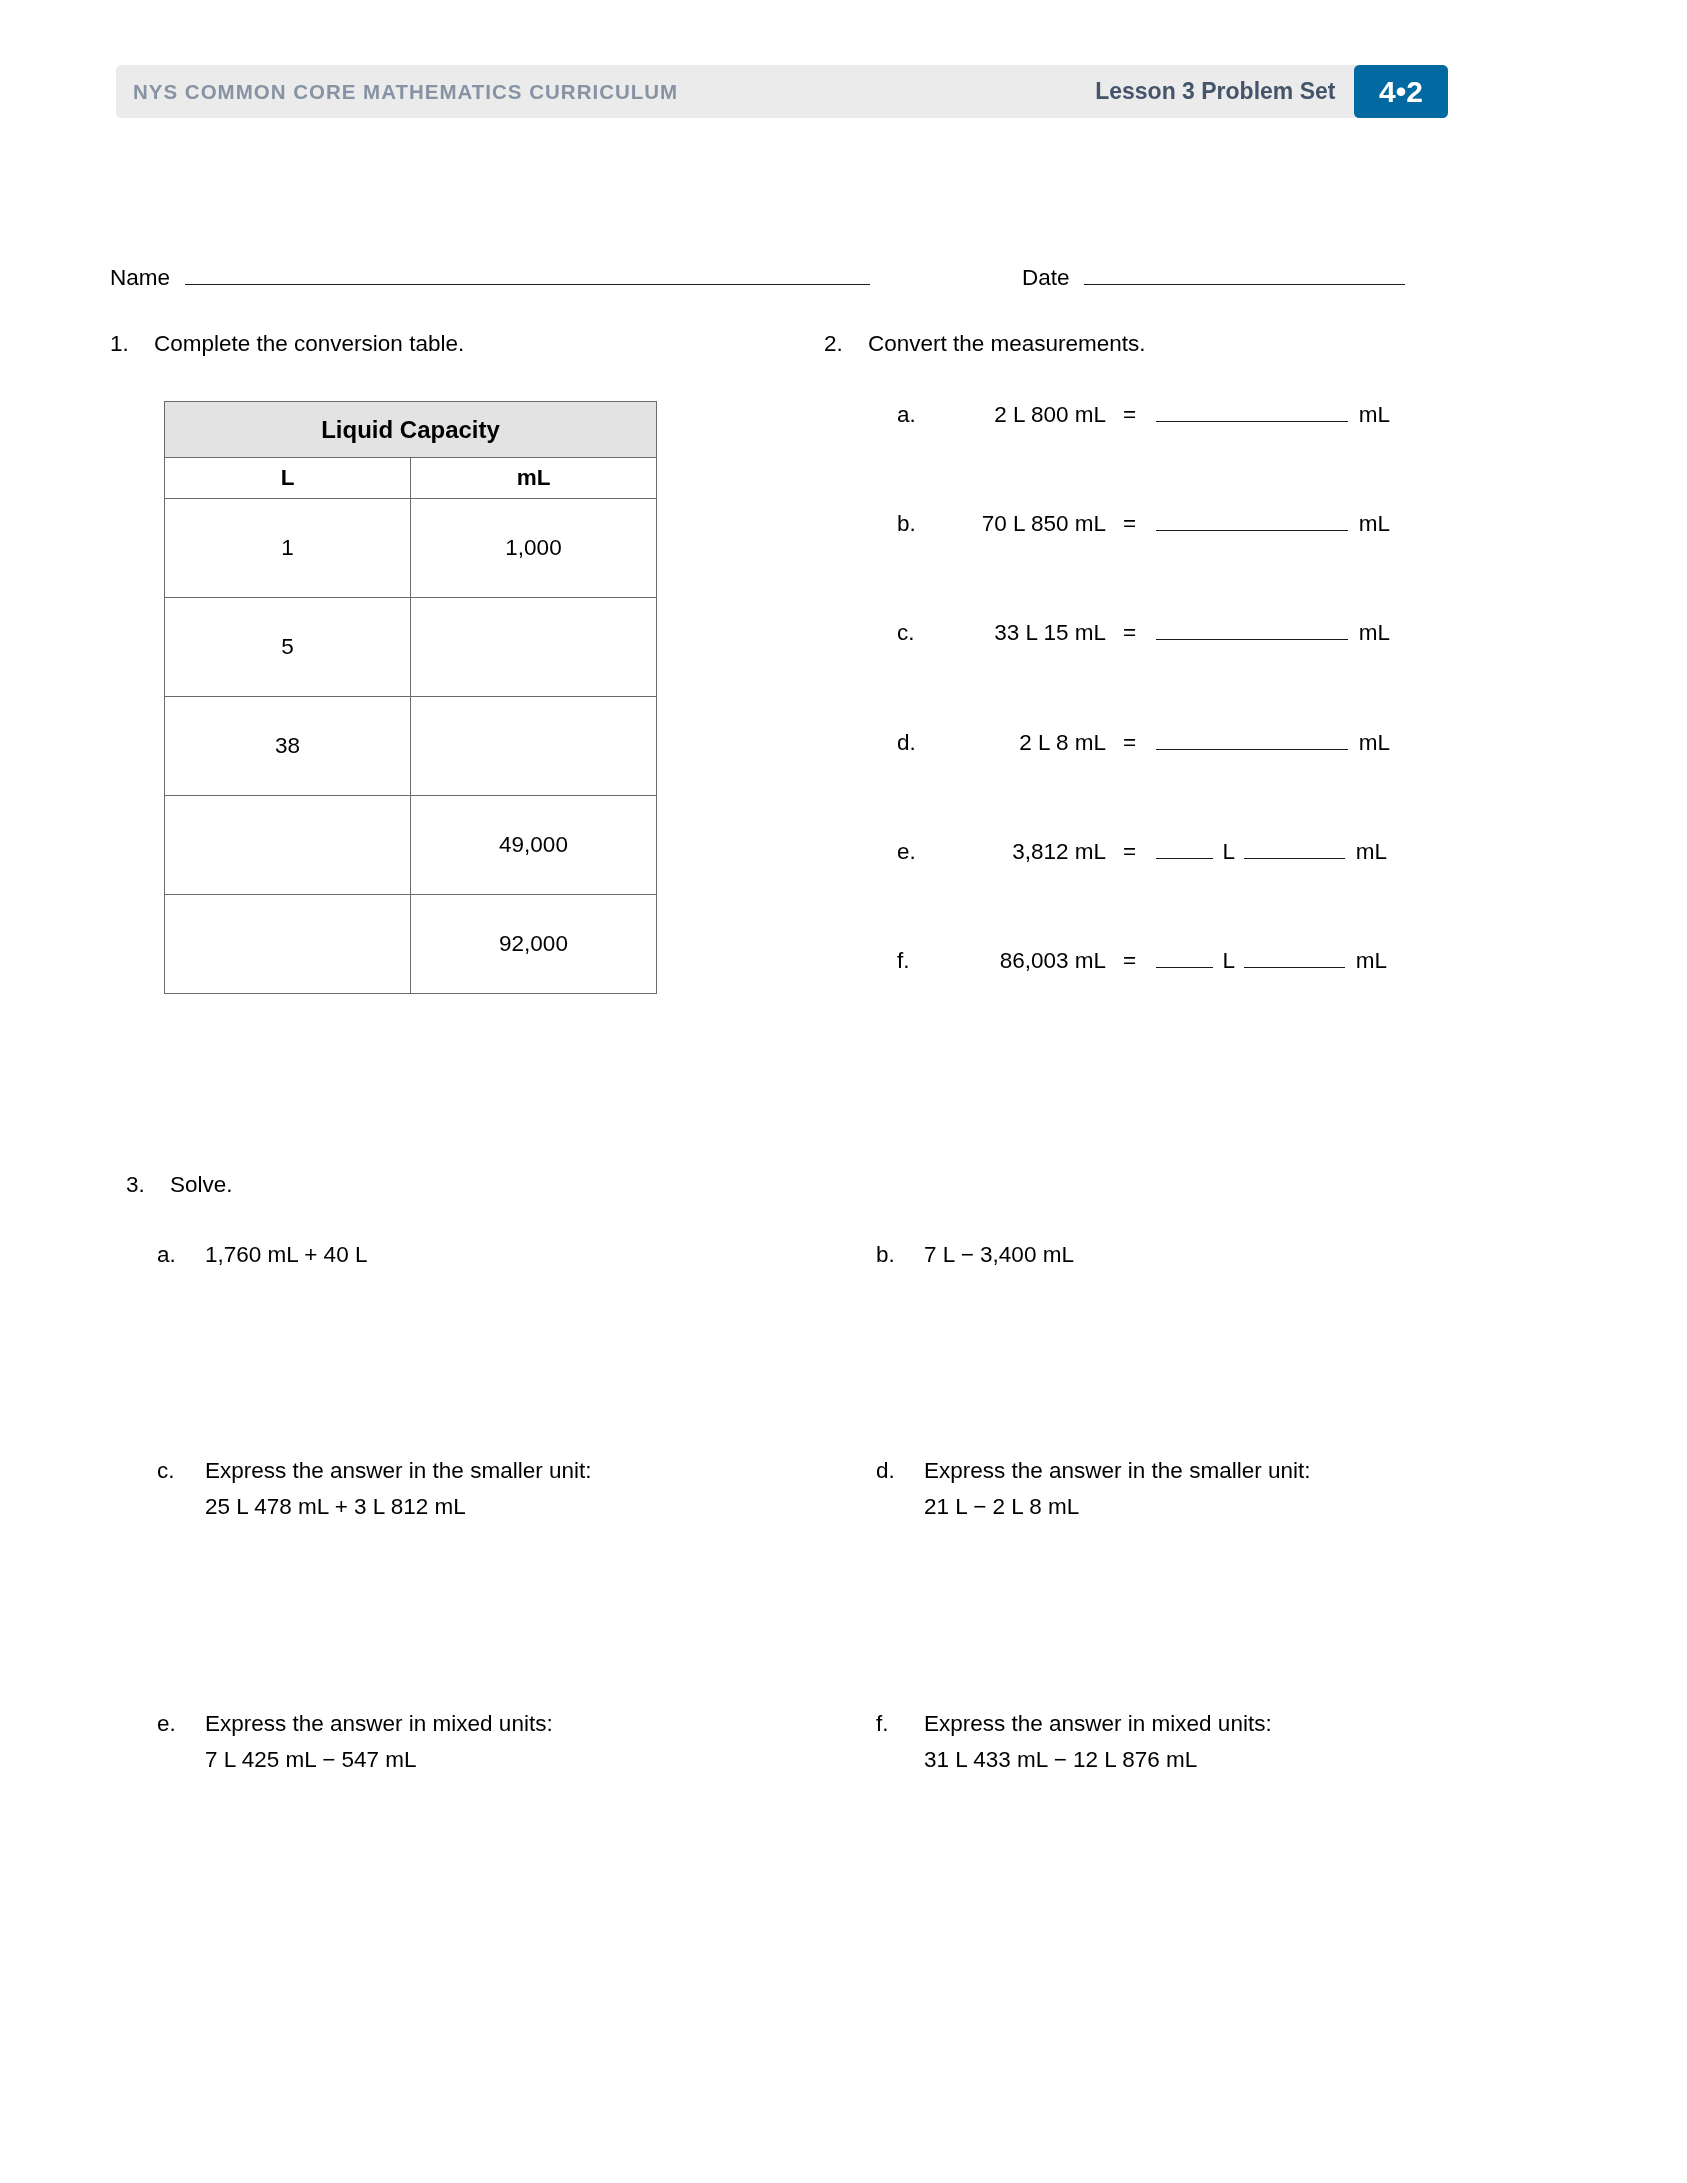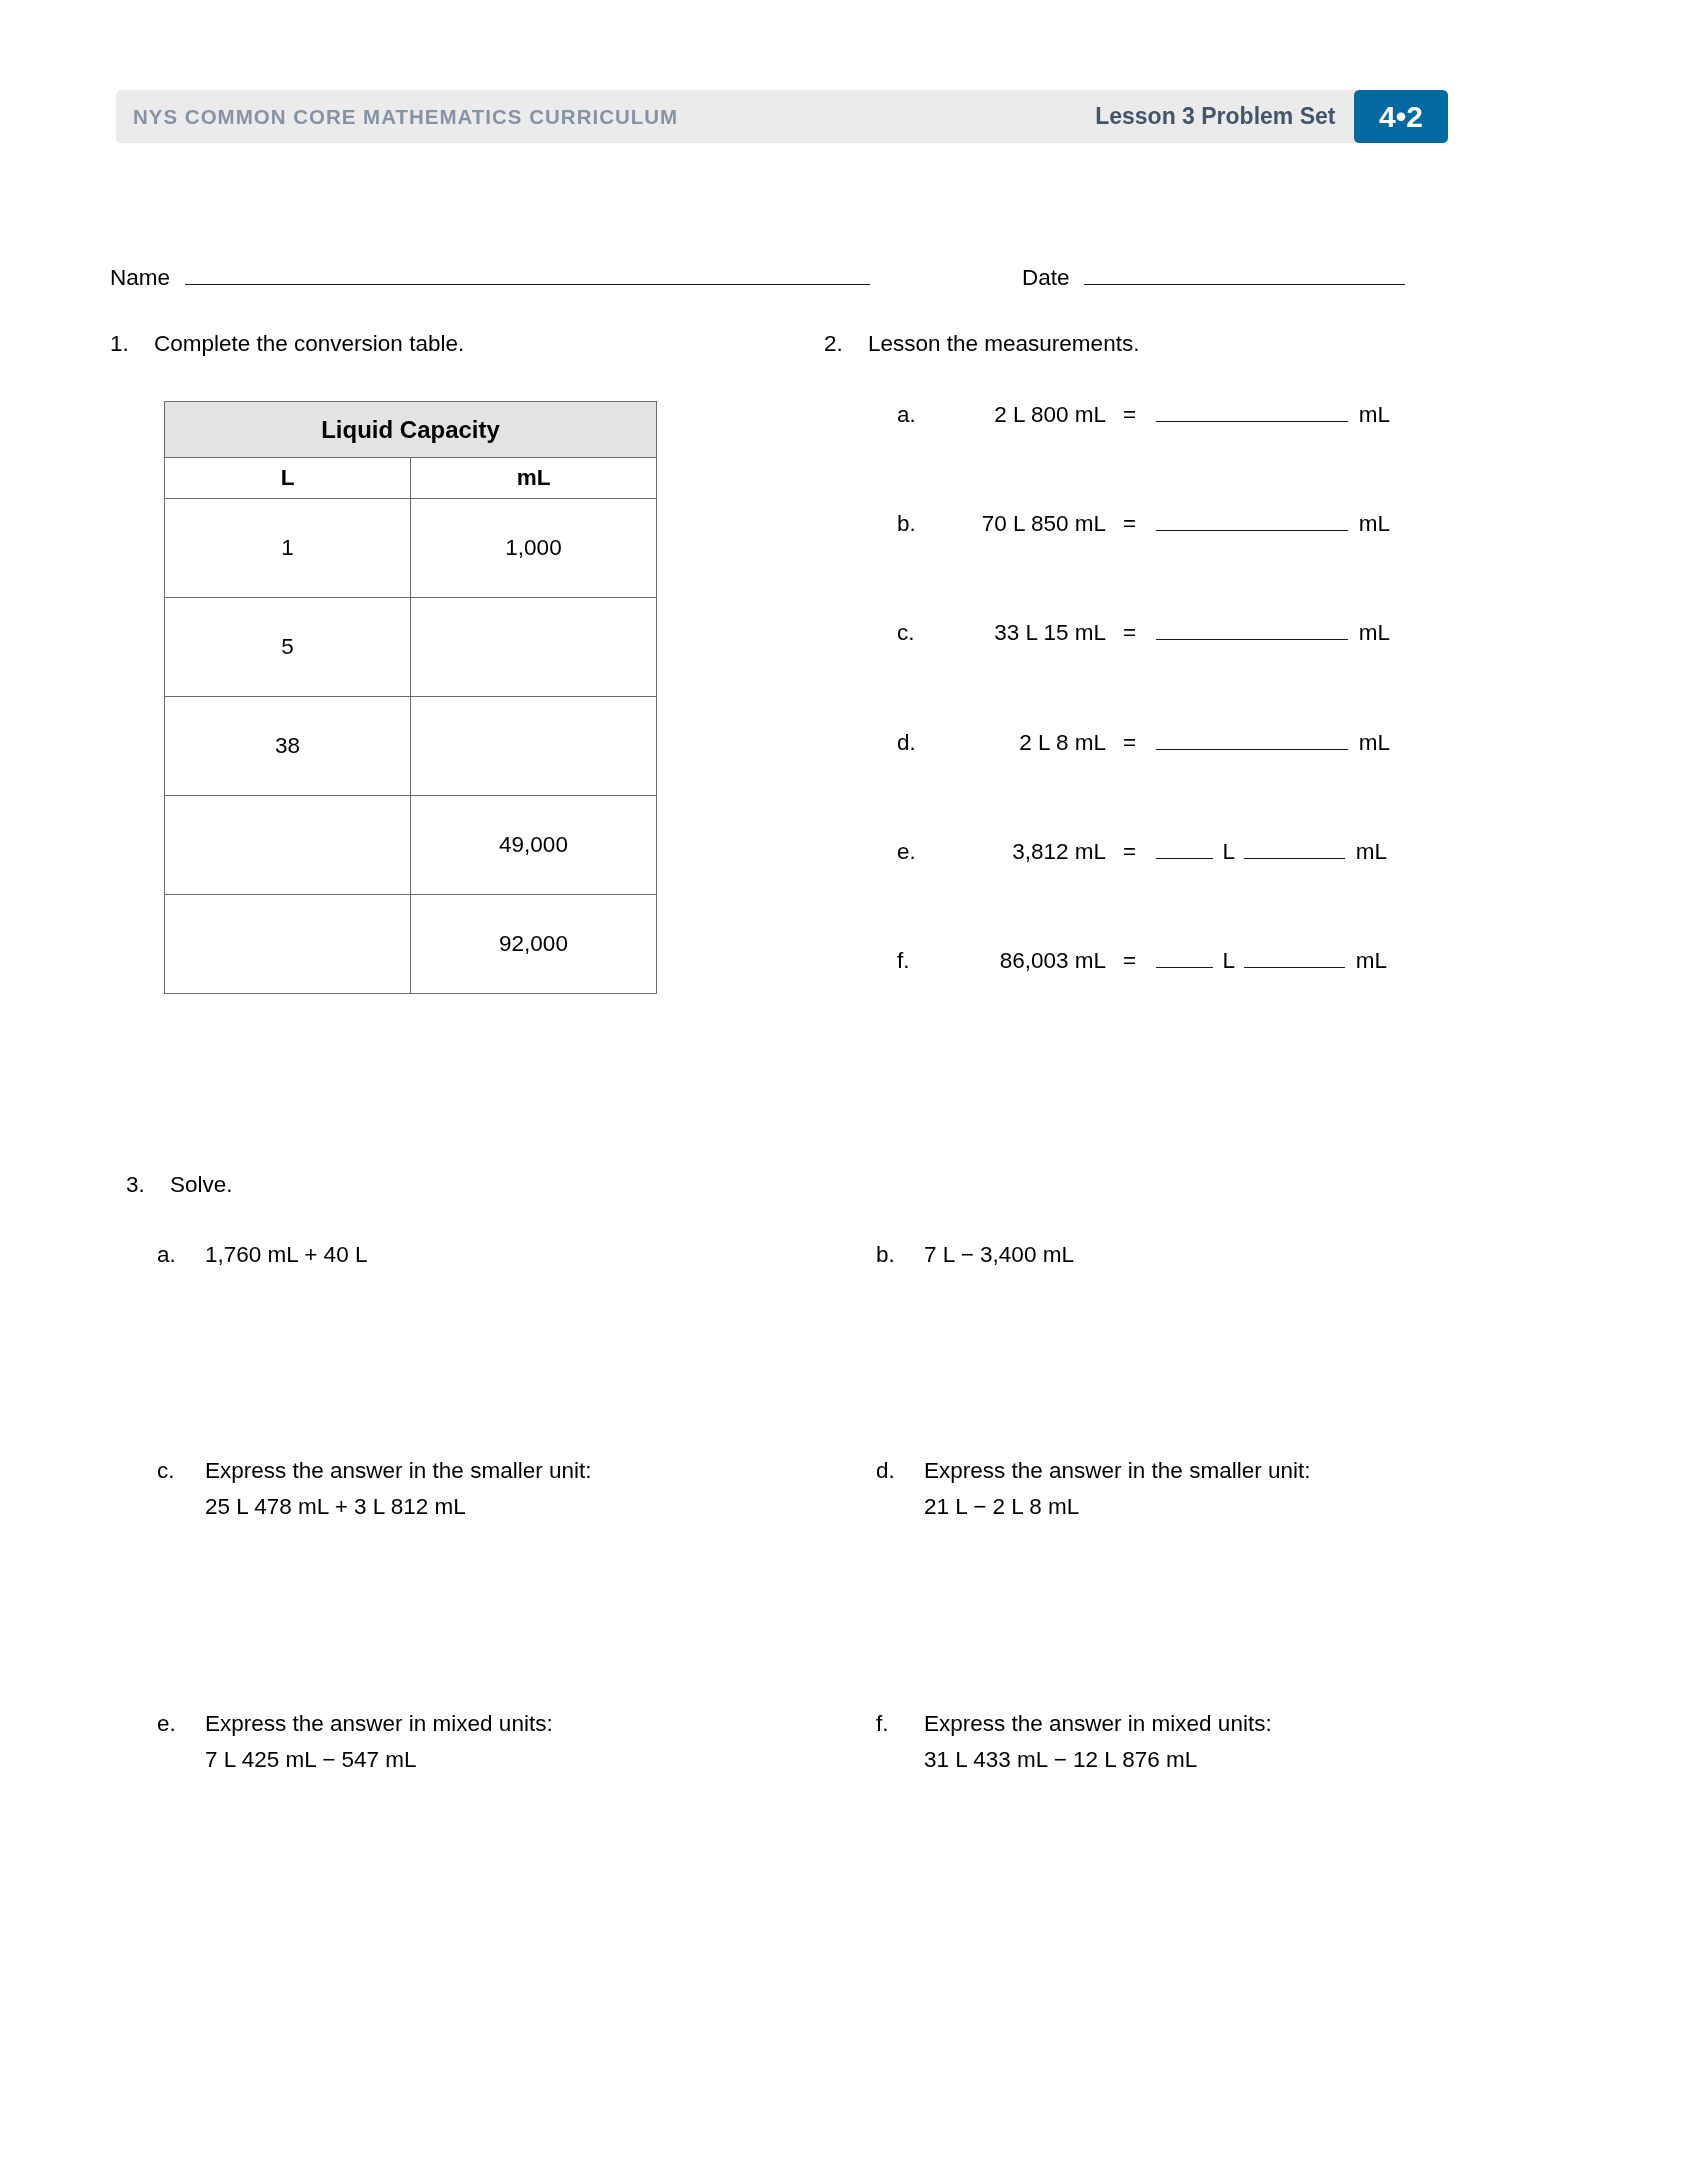--- a/index.html
+++ b/index.html
@@ -6,21 +6,21 @@
   html, body {
     width: 1687px; height: 2183px;
     background: #ffffff;
     font-family: "Liberation Sans", sans-serif;
     color: #000;
   }
   .page { position: relative; width: 1687px; height: 2183px; overflow: hidden; }
 
   
   .header-bar {
-    position: absolute; left: 116px; top: 90px;
+    position: absolute; left: 116px; top: 65px;
     width: 1332px; height: 53px;
     background: #ebebeb; border-radius: 5.3px;
     display: flex; align-items: center;
   }
   .curriculum {
     margin-left: 17px;
     font-weight: bold; font-size: 20.5px; letter-spacing: 1px;
     color: #8793a5;
   }
   .lesson-title {
@@ -141,21 +141,21 @@
     </tr>
     <tr class="data-row">
       <td></td>
       <td>92,000</td>
     </tr>
   </tbody>
     </table>
 
   <div class="abs flexrow t p2-head">
     <span class="sec-num">2.</span>
-    <span>Lesson the measurements.</span>
+    <span>Convert the measurements.</span>
   </div>
 
   <div class="p2-item flexrow t p2a">
     <span class="p2-letter">a.</span>
     <span class="p2-expr">2 L 800 mL</span>
     <span class="p2-eq">=</span>
     <span class="blank line-long"></span>
     <span class="unit-gap-l">mL</span>
   </div>
   <div class="p2-item flexrow t p2b">

